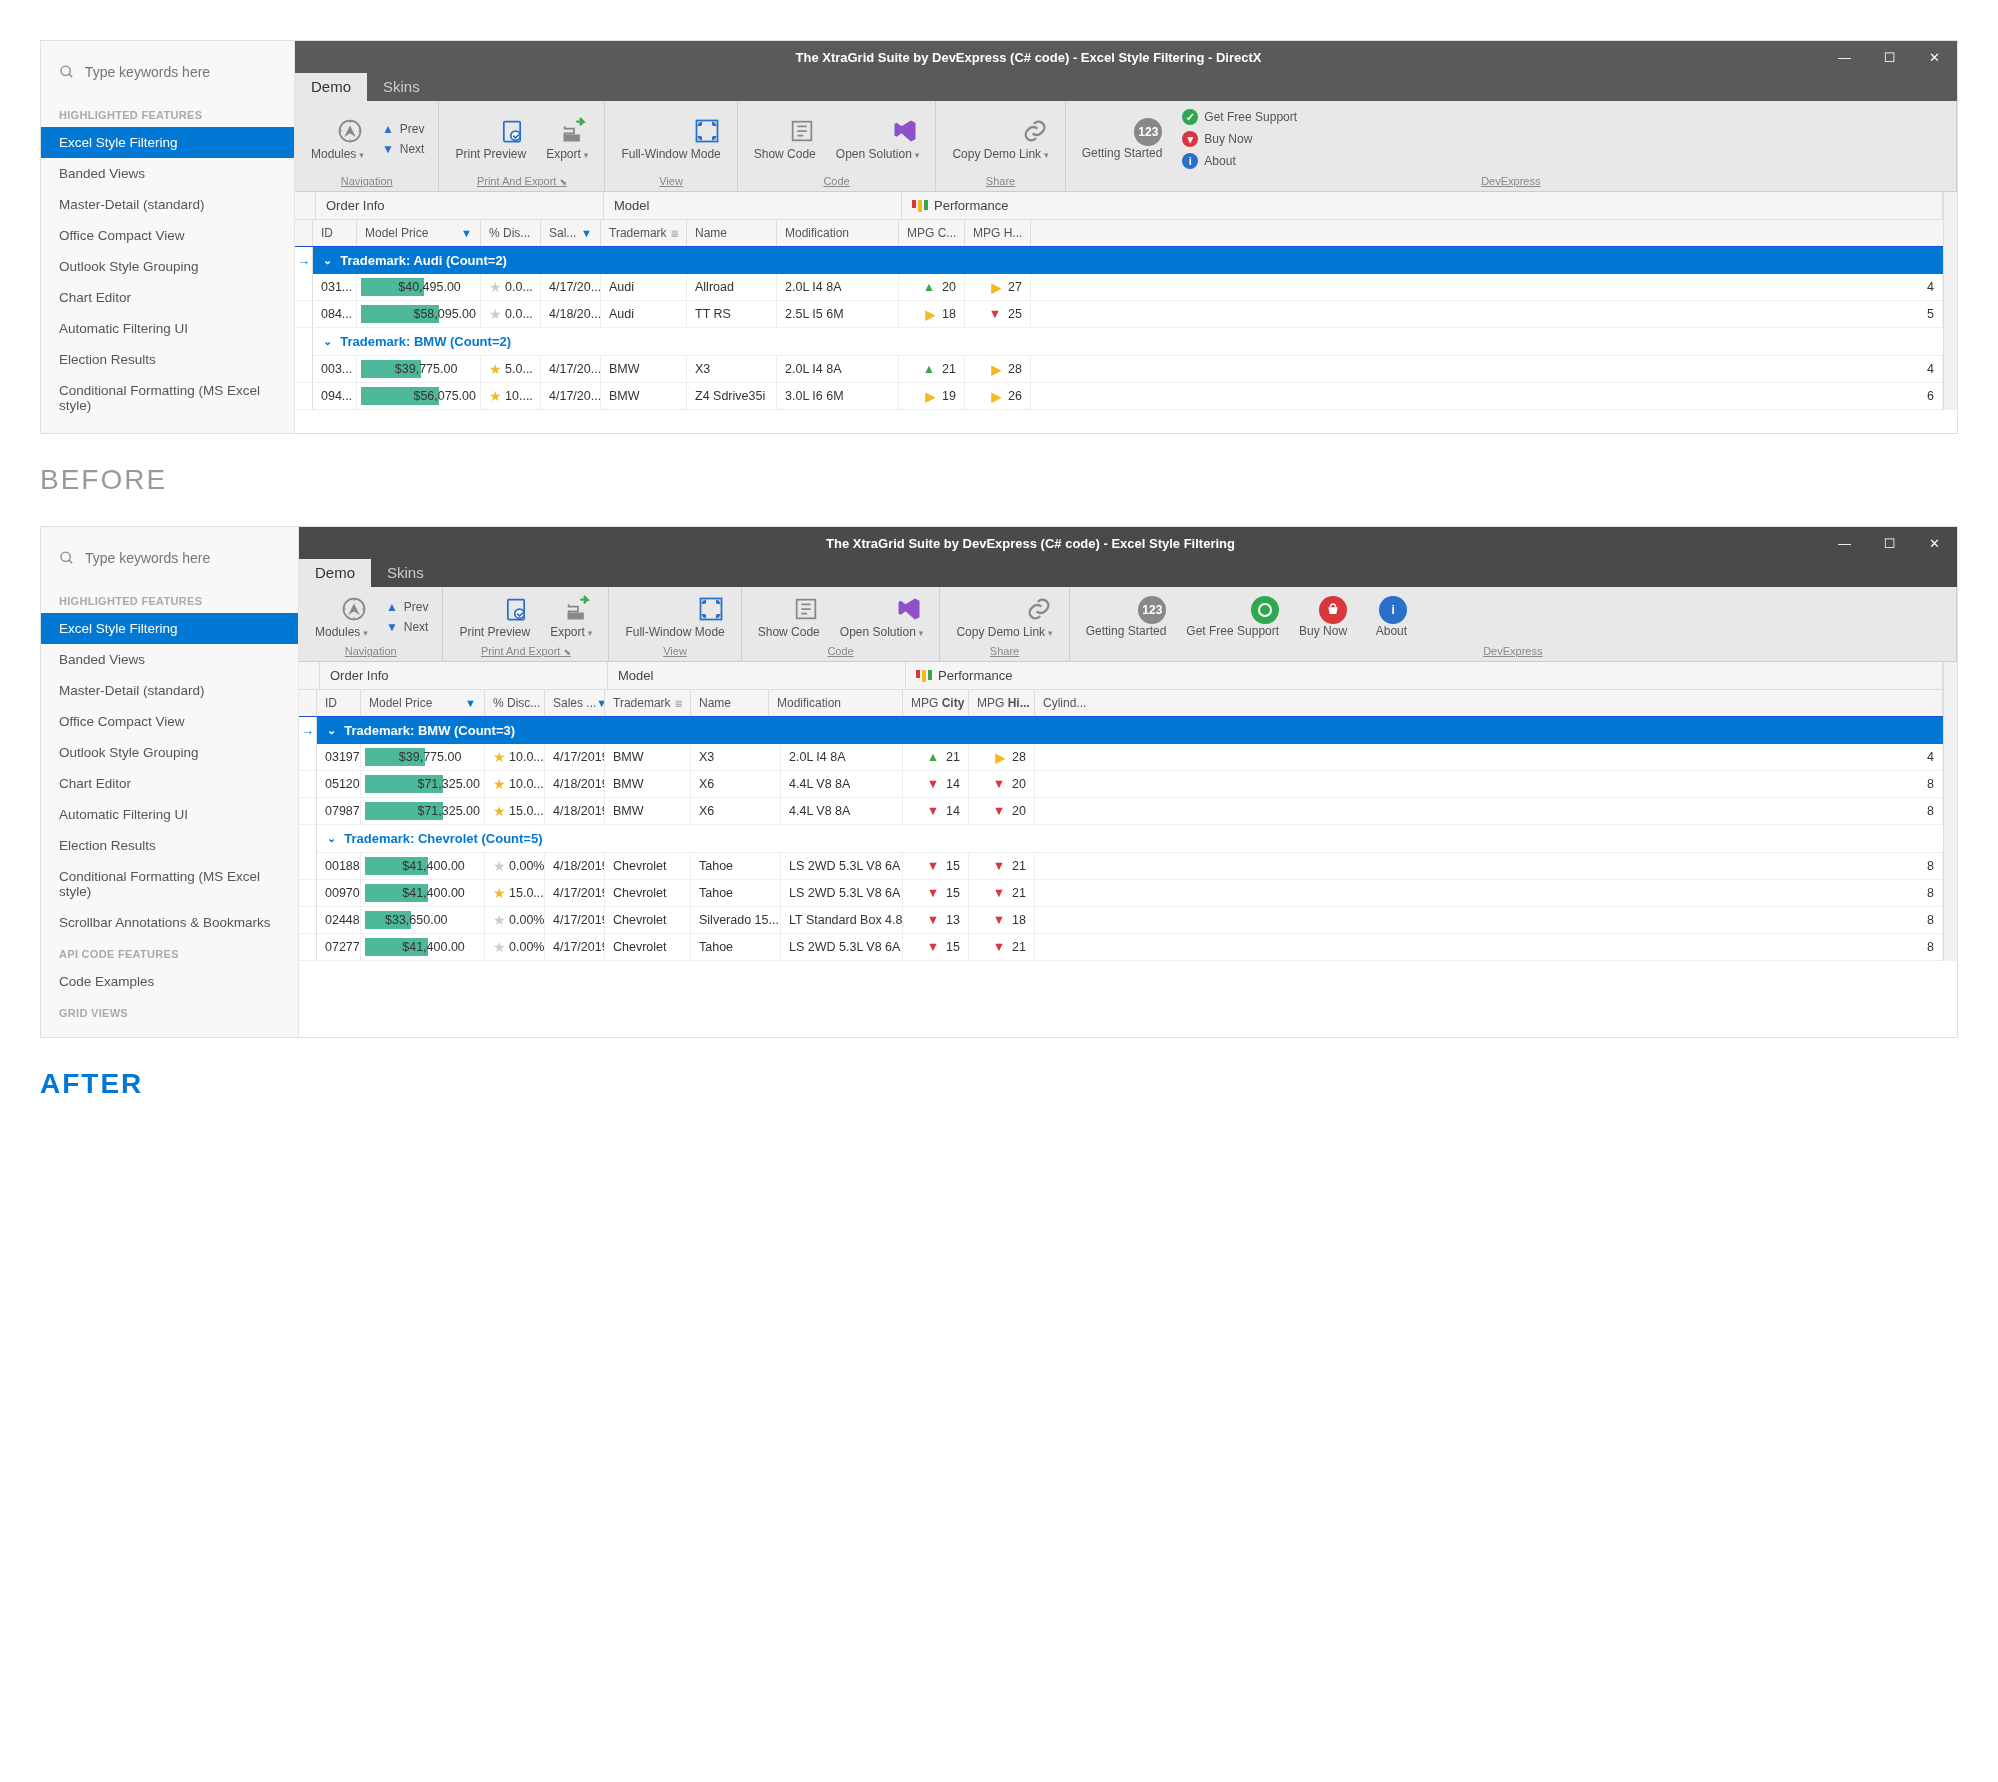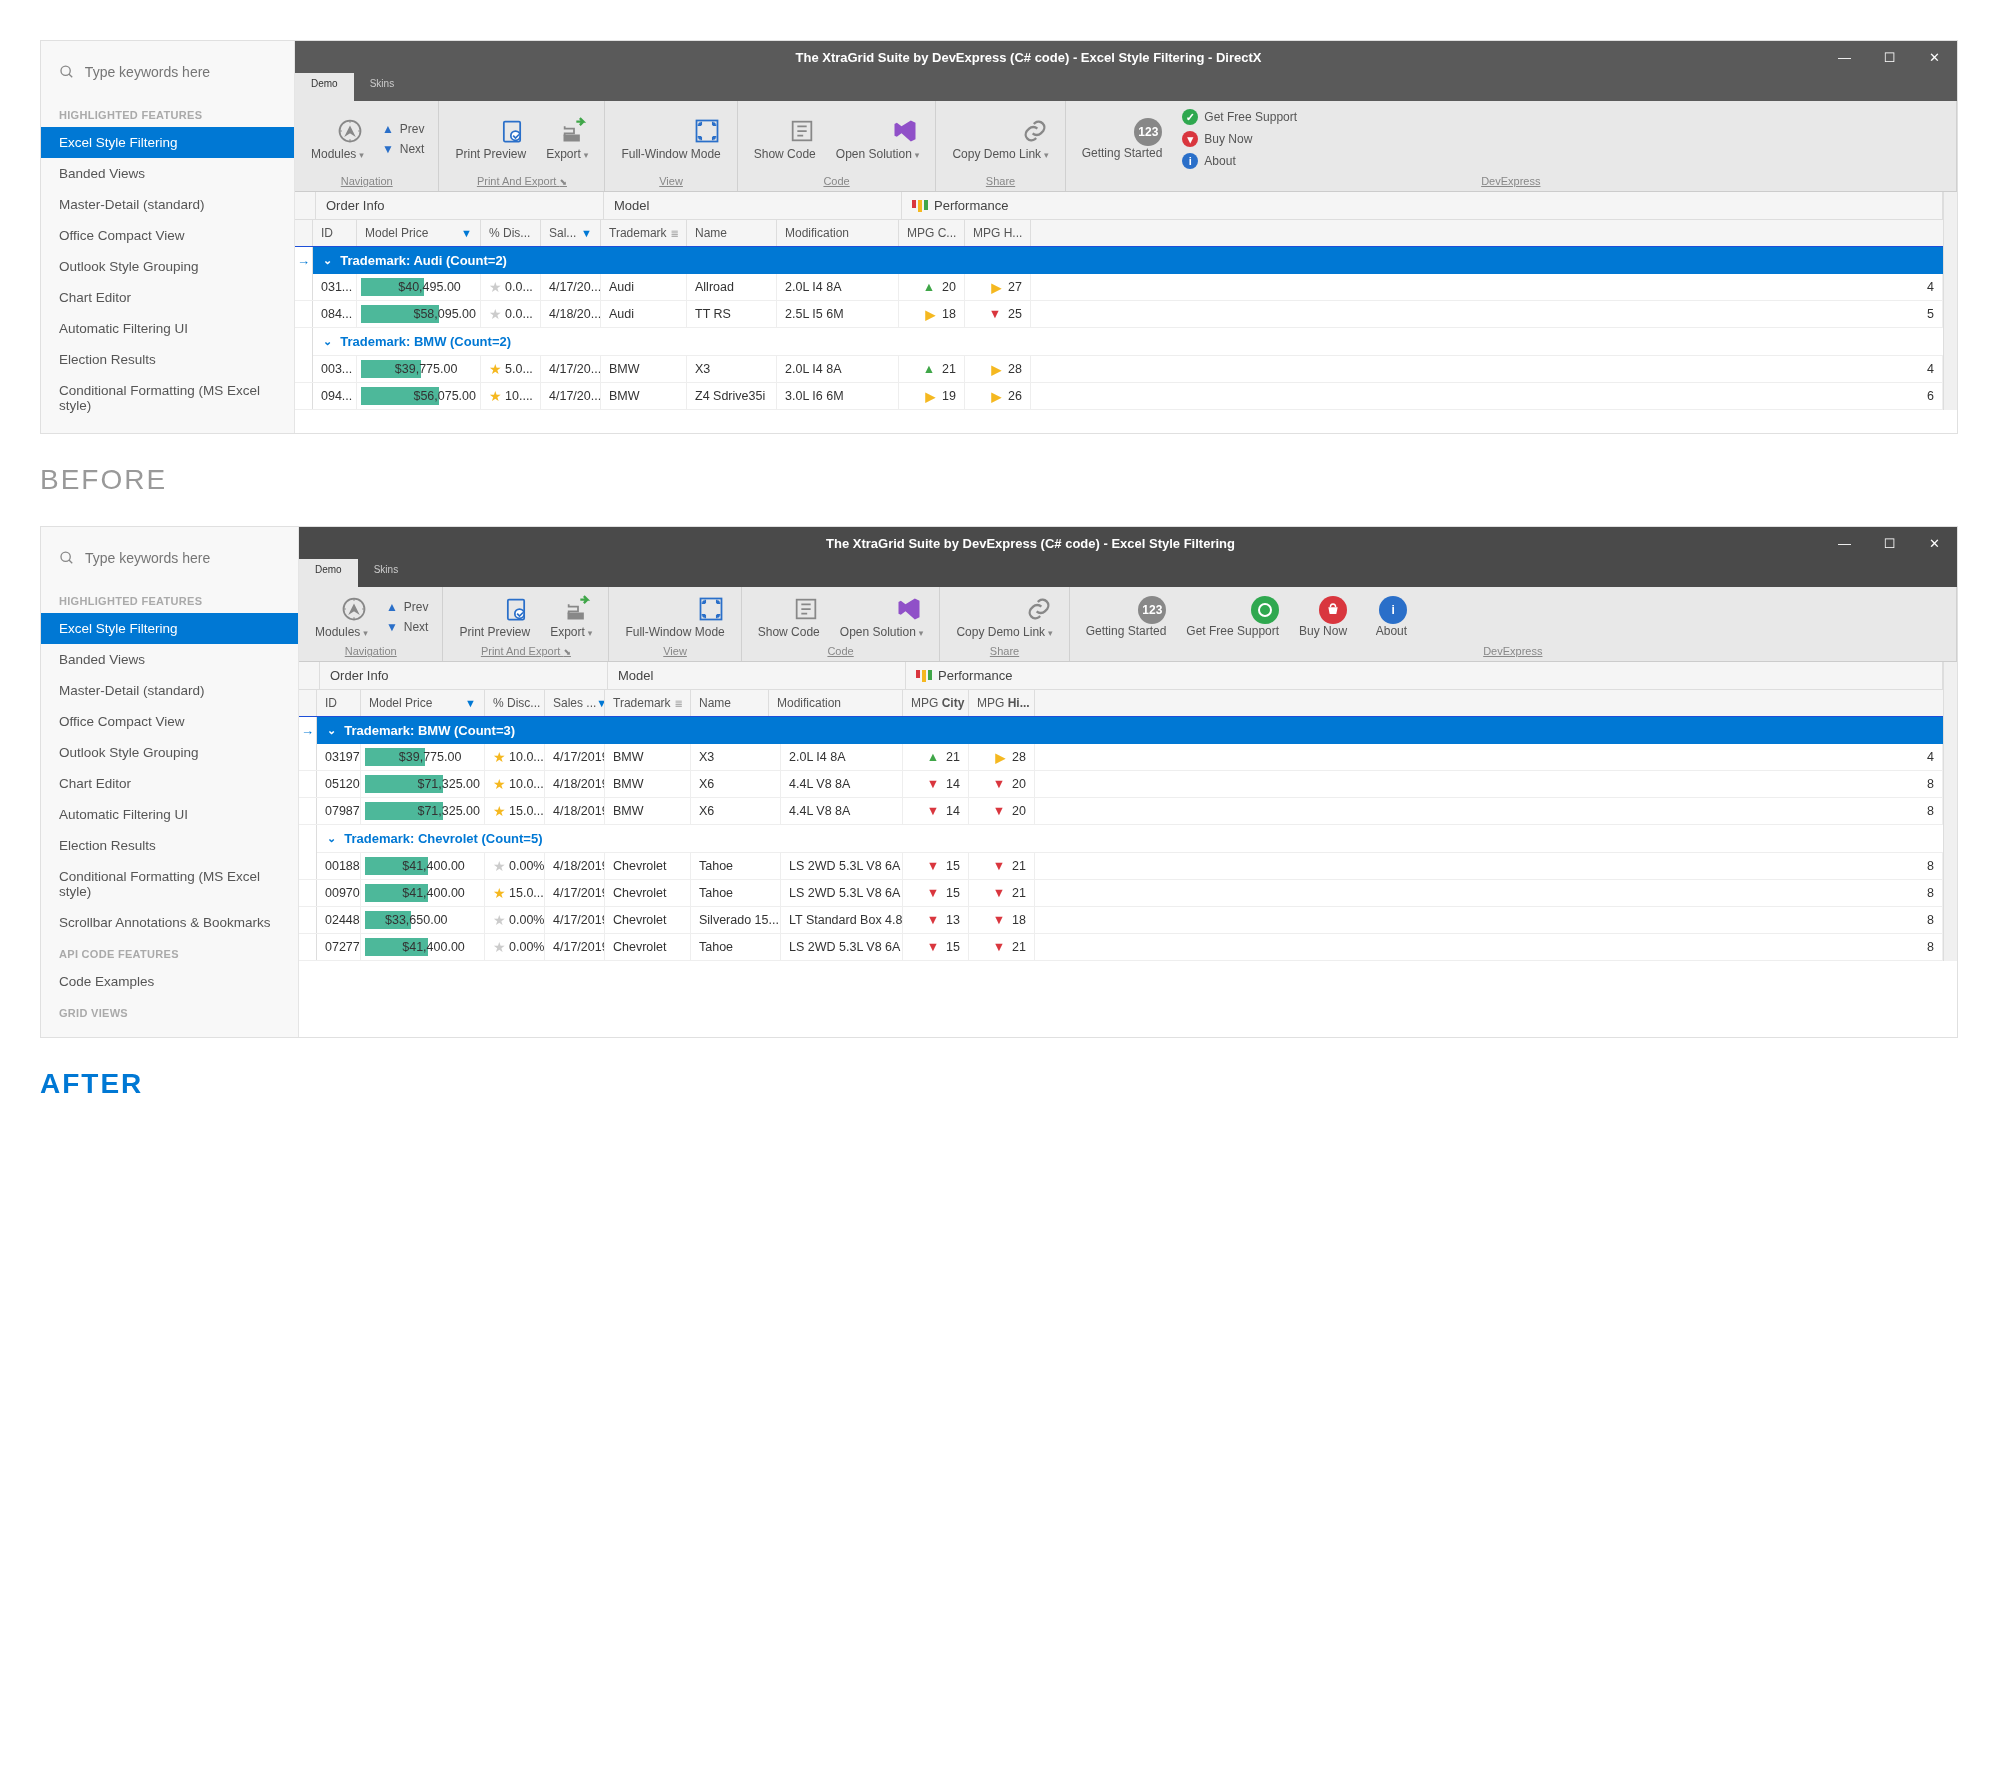--- a/index.html
+++ b/index.html
@@ -16,21 +16,21 @@
 .nav-item { padding: 8px 18px; color: #555; cursor: pointer; font-size: 13.5px; }
 .nav-item.active { background: #0078d4; color: #fff; }
 .main { flex: 1; display: flex; flex-direction: column; }
 .titlebar { background: #5a5a5a; color: #fff; display: flex; align-items: center; height: 32px; }
 .titlebar.dark { background: #4a4a4a; }
 .title-text { flex: 1; text-align: center; font-size: 13px; font-weight: 600; padding-right: 60px; }
 .win-controls { display: flex; }
 .win-btn { width: 45px; height: 32px; display: flex; align-items: center; justify-content: center; color: #fff; }
 .tabs { background: #5a5a5a; display: flex; height: 28px; }
 .tabs.dark { background: #4a4a4a; }
-.tab { padding: 5px 16px; color: #ccc; font-size: 10px; cursor: pointer; }
+.tab { padding: 5px 16px; color: #ccc; font-size: 15px; cursor: pointer; }
 .tab.active { background: #e8e8e8; color: #333; }
 .ribbon { background: #e8e8e8; display: flex; border-bottom: 1px solid #ccc; }
 .ribbon-group { display: flex; flex-direction: column; border-right: 1px solid #d0d0d0; padding: 4px 6px 0; }
 .ribbon-items { display: flex; flex: 1; align-items: center; }
 .ribbon-btn { display: flex; flex-direction: column; align-items: flex-end; justify-content: center; padding: 4px 10px; color: #555; font-size: 12px; cursor: pointer; min-width: 60px; }
 .ribbon-btn-sm { display: flex; align-items: center; padding: 3px 8px; color: #555; font-size: 12px; cursor: pointer; }
 .ribbon-btn-col { display: flex; flex-direction: column; }
 .ribbon-icon { width: 28px; height: 28px; display: flex; align-items: center; justify-content: center; margin-bottom: 2px; }
 .ribbon-label { text-align: center; line-height: 1.2; }
 .ribbon-group-label { font-size: 11px; color: #888; text-align: center; padding: 2px 0 4px; text-decoration: underline; }
@@ -528,20 +528,21 @@
                 <span class="filter-icon">▼</span>
               </div>
       <div class="col" style="width:86px">
                 <span>Trademark</span>
                 <span class="sort-icon">≣</span>
               </div>
       <div class="col" style="width:78px">Name</div>
       <div class="col" style="width:134px">Modification</div>
       <div class="col" style="width:66px"><span>MPG</span>&nbsp;<b>City</b></div>
       <div class="col" style="width:66px"><span>MPG</span>&nbsp;<b>Hi...</b></div>
+      <div class="col" style="flex:1">Cylind...</div>
     </div>
     <div id="after-grid">
               <div style="display:flex">
                 <div class="row-indicator">→</div>
                 <div class="group-row" style="flex:1"><span class="chevron">⌄</span>Trademark: BMW (Count=3)</div>
               </div>
               <div class="data-row">
         <div class="row-indicator"></div>
         <div class="cell" style="width:44px">03197</div>
         <div class="cell" style="width:124px;padding:3px 4px">

